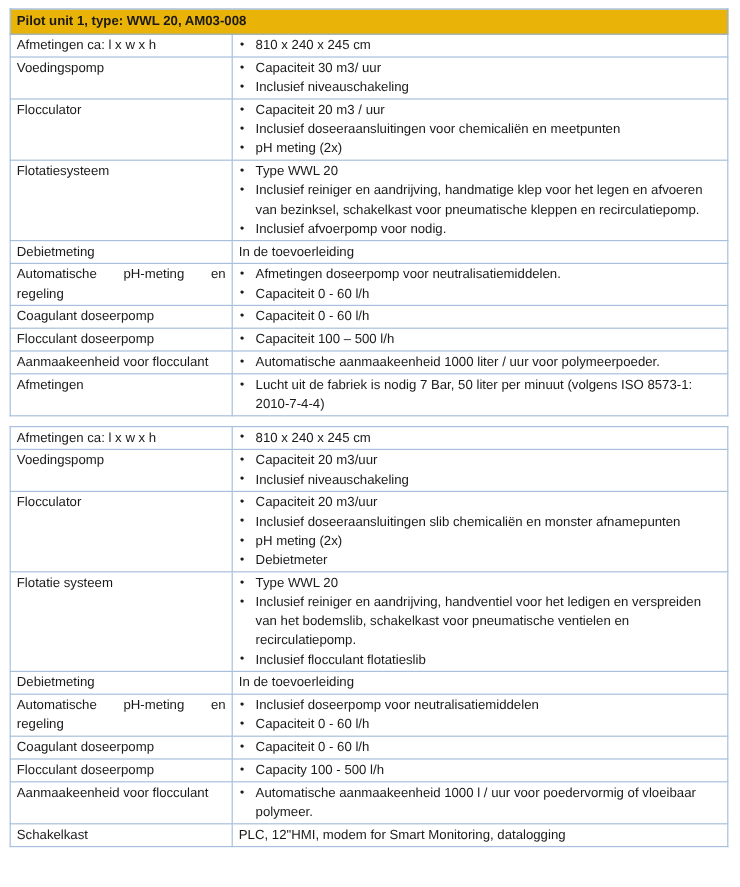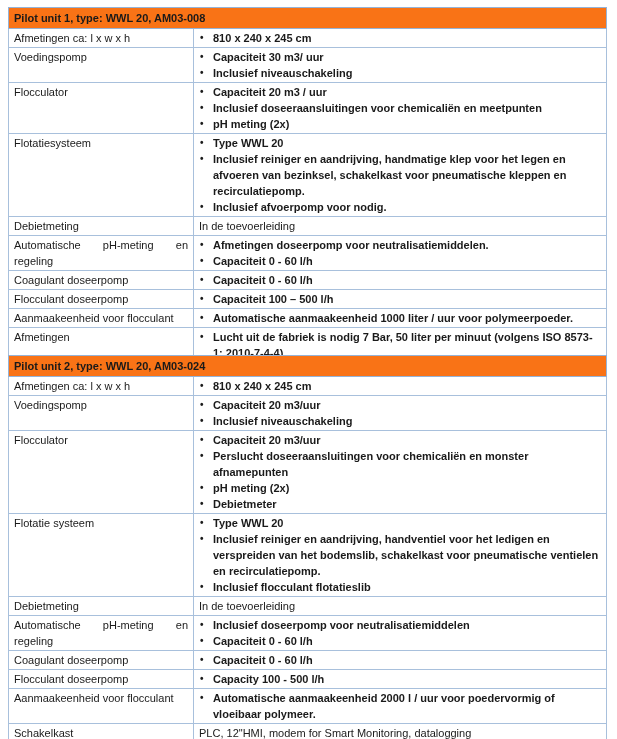--- a/index.html
+++ b/index.html
@@ -12,30 +12,30 @@
     position: absolute; left: 8px; width: 598px;
     border-collapse: collapse; table-layout: fixed;
   }
   .spec-table td {
     border: 1.5px solid #a8c0dc;
     vertical-align: top;
     padding: 1px 5px 1px 5px;
     line-height: 16px;
   }
   .spec-table .hdr td {
-    background: #f97316;
+    background: #eab308;
     border-color: #95b3d7;
     font-weight: bold;
     padding-top: 2px; padding-bottom: 2px;
   }
   .spec-table col.c1 { width: 185px; }
   .spec-table col.c2 { width: 413px; }
   .label-justify { text-align: justify; text-align-last: left; margin-left: 40px; }
   ul.bul { margin: 0; padding: 0; list-style: none; }
-  ul.bul li { position: relative; padding-left: 14px; font-weight: bold; }
+  ul.bul li { position: relative; padding-left: 14px; }
   ul.bul li::before {
     content: "\2022"; position: absolute; left: 1px; top: 0; font-size: 10px;
   }
   #t1 { top: 7px; }
   #t2 { top: 355px; }
 </style>
 </head>
 <body>
 
 <table class="spec-table" id="t1">
@@ -131,23 +131,20 @@
       </tr>
     </tbody>
 </table>
 
 <table class="spec-table" id="t2">
   <colgroup>
       <col class="c1">
       <col class="c2">
     </colgroup>
   <tbody>
-    <tr class="hdr">
-      <td colspan="2">Pilot unit 2, type: WWL 20, AM03-024</td>
-    </tr>
   <tr>
         <td>Afmetingen ca: l x w  x h</td>
         <td>
           <ul class="bul">
             <li>810 x 240 x 245 cm</li>
           </ul>
         </td>
       </tr>
       <tr>
         <td>Voedingspomp</td>
@@ -156,21 +153,21 @@
             <li>Capaciteit 20 m3/uur</li>
             <li>Inclusief niveauschakeling</li>
           </ul>
         </td>
       </tr>
       <tr>
         <td>Flocculator</td>
         <td>
           <ul class="bul">
             <li>Capaciteit 20 m3/uur</li>
-            <li>Perslucht doseeraansluitingen voor chemicaliën en monster afnamepunten</li>
+            <li>Inclusief doseeraansluitingen slib chemicaliën en monster afnamepunten</li>
             <li>pH meting (2x)</li>
             <li>Debietmeter</li>
           </ul>
         </td>
       </tr>
       <tr>
         <td>Flotatie systeem</td>
         <td>
           <ul class="bul">
             <li>Type WWL 20</li>
@@ -205,21 +202,21 @@
         <td>
           <ul class="bul">
             <li>Capacity 100 - 500  l/h</li>
           </ul>
         </td>
       </tr>
       <tr>
         <td>Aanmaakeenheid voor flocculant</td>
         <td>
           <ul class="bul">
-            <li>Automatische aanmaakeenheid 2000 l / uur voor poedervormig of vloeibaar polymeer.</li>
+            <li>Automatische aanmaakeenheid 1000 l / uur voor poedervormig of vloeibaar polymeer.</li>
           </ul>
         </td>
       </tr>
       <tr>
         <td>Schakelkast</td>
         <td>PLC, 12"HMI, modem for Smart Monitoring, datalogging</td>
       </tr>
     </tbody>
 </table>
 

